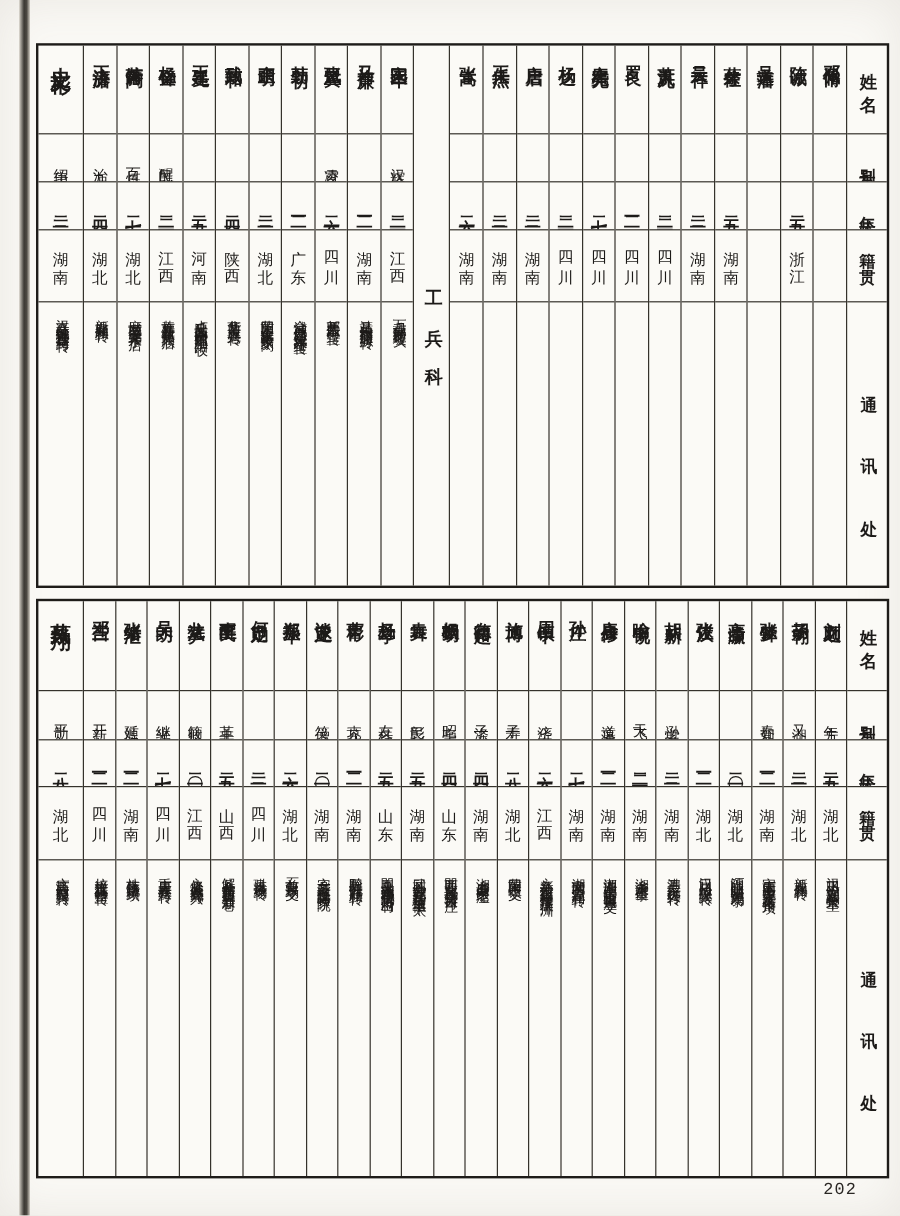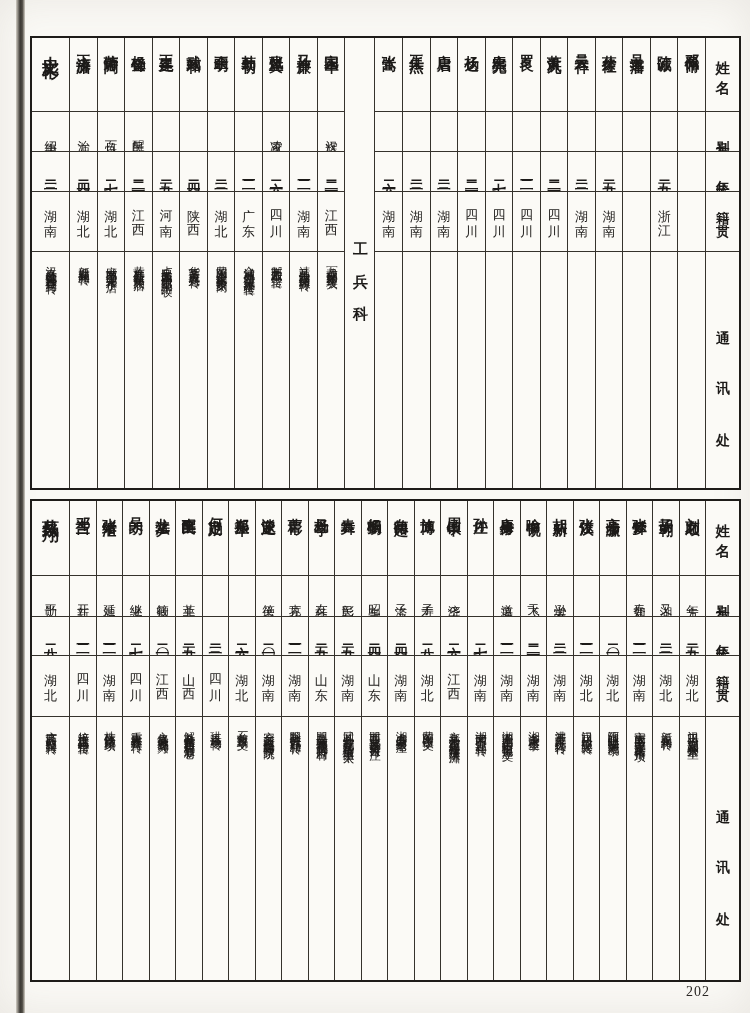--- a/index.html
+++ b/index.html
@@ -69,21 +69,21 @@
   .head .c-age{align-items:center;}
   .head .c-age .vt{font-size:13.5px;letter-spacing:3px;}
   .head .c-origin .vt{font-size:13.5px;letter-spacing:14px;padding-top:8px;}
   .head .c-contact{align-items:center;}
   .head .c-contact .vt{font-size:14px;letter-spacing:52px;padding-top:52px;}
   
   .sep .vt{font-size:15px;font-weight:bold;letter-spacing:32px;padding-top:30px;}
   .page-number{
     position:absolute;left:686px;top:984px;
     font-size:14px;letter-spacing:1px;color:#2a2724;
-    font-family:Liberation Serif, serif;
+    font-family:Liberation Mono, monospace;
   }
 </style>
 </head>
 <body>
 
 <div class="page">
   <div class="binding-shadow"></div>
 
   <div class="band" id="band-top">
       <div class="col person emph">

